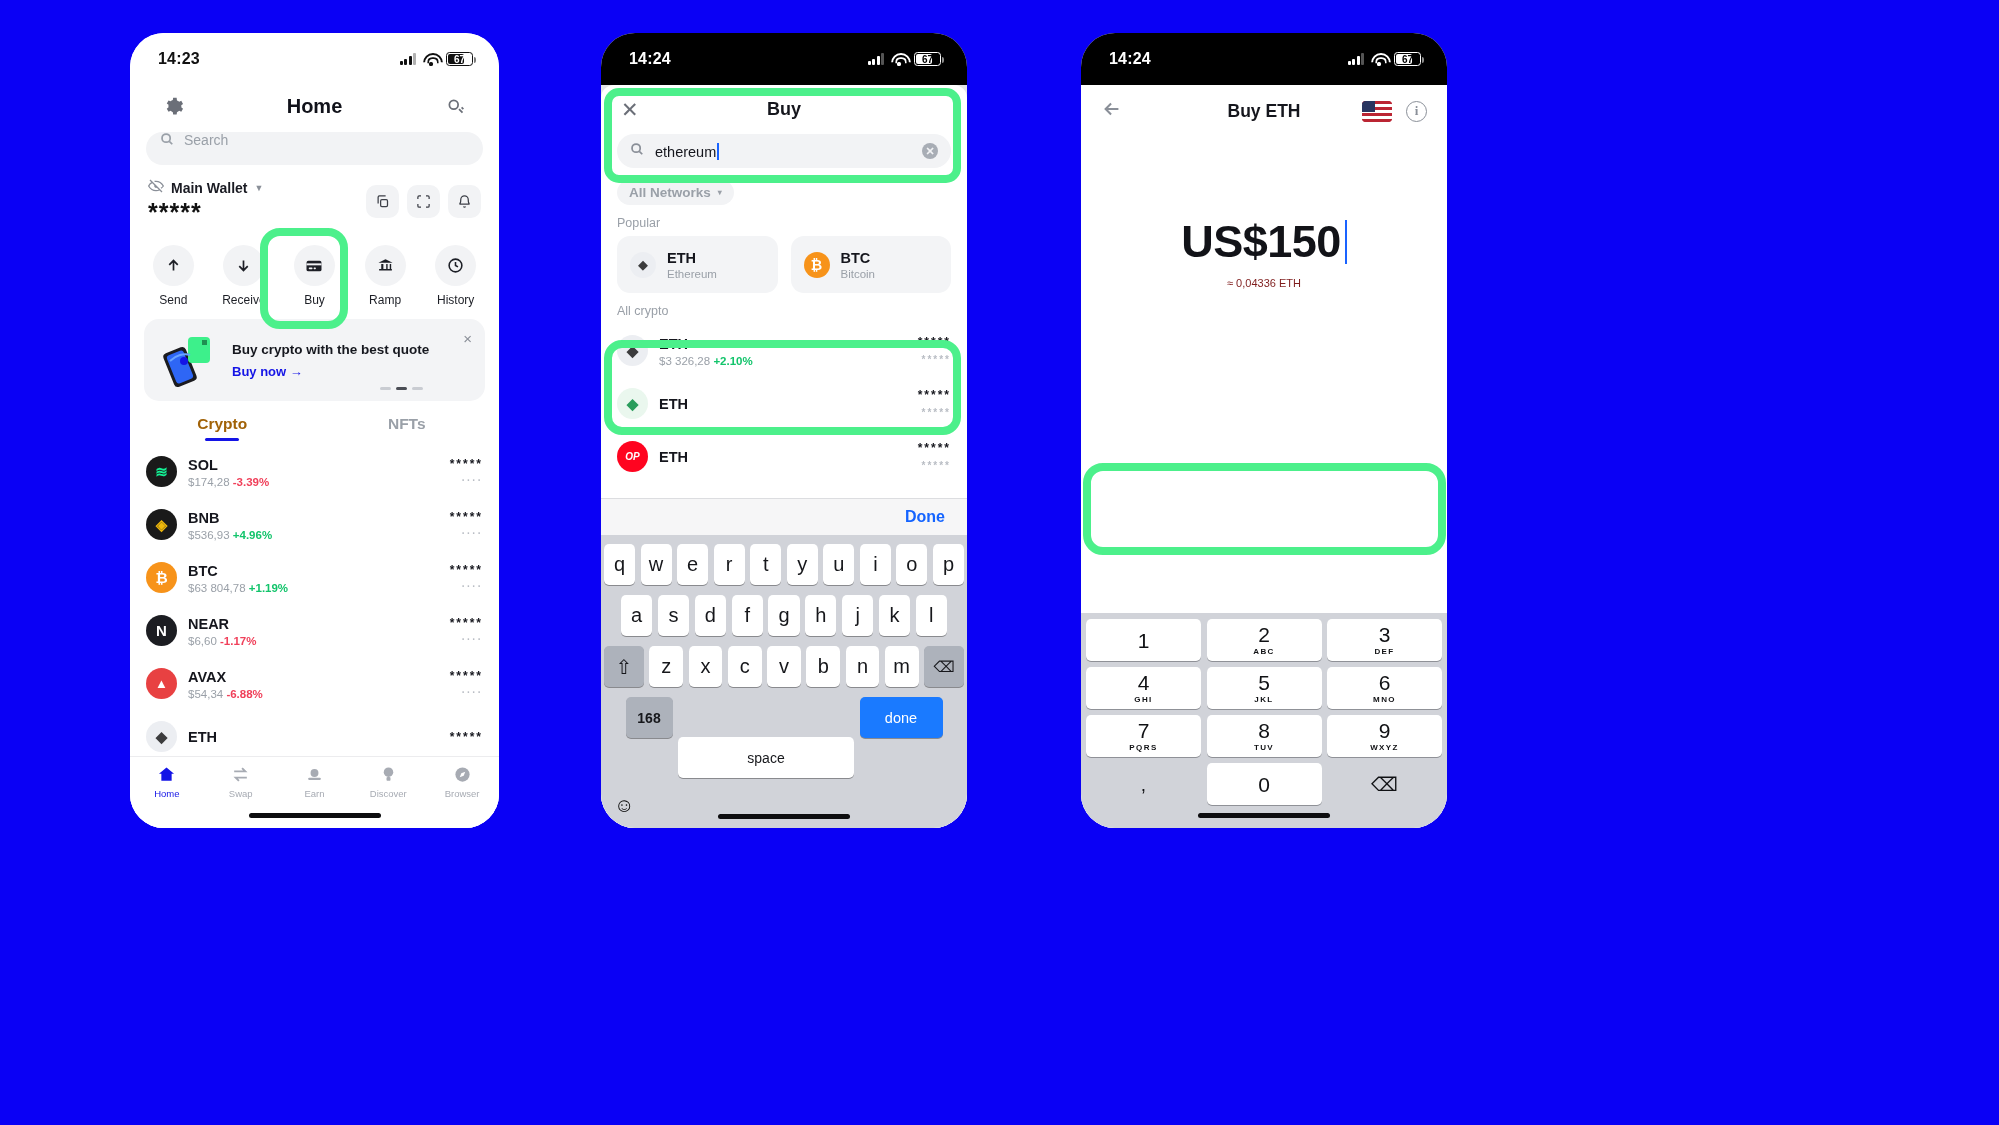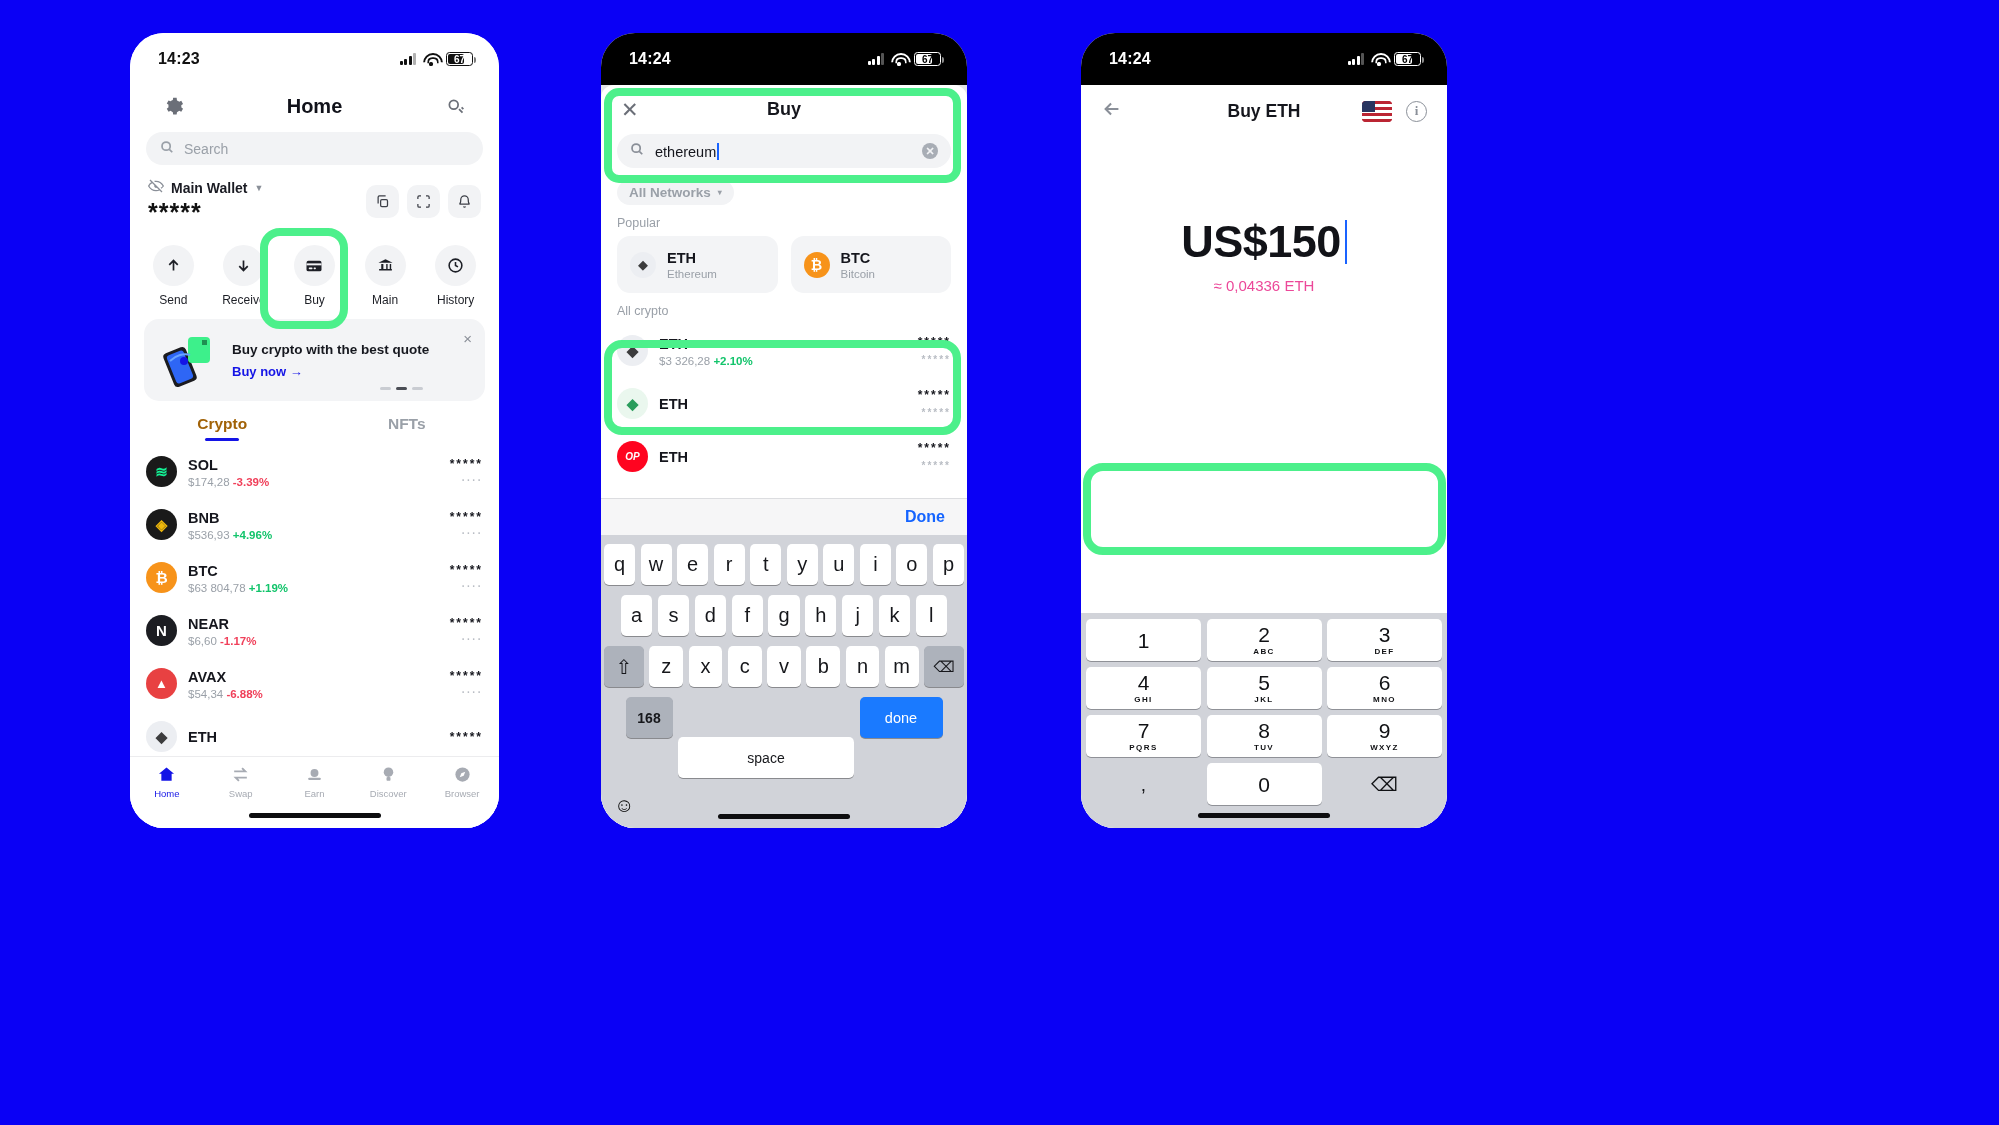--- a/index.html
+++ b/index.html
@@ -63,21 +63,21 @@
 
   .screen { position:relative; background:#fff; height: calc(100% - 52px); }
 
   
   .p1-topbar { display:flex; align-items:center; justify-content:space-between;
      padding: 8px 30px 10px 30px; }
   .p1-title { font-size: 20px; font-weight: bold; color:#11121a; }
   .icon-btn { width:26px;height:26px; display:flex;align-items:center;justify-content:center;
      color:#6b6f78; }
   .search-bar { margin: 3px 16px 0 16px; height: 33px; border-radius: 17px;
-     background:#f2f3f5; display:flex; align-items:center; gap:10px; padding: 0 14px;
+     background:#f2f3f5; display:flex; gap:10px; padding: 0 14px;
      color:#9aa0a8; font-size:14px; }
   .wallet-row { display:flex; align-items:center; justify-content:space-between;
      padding: 13px 18px 0 18px; }
   .wallet-left { display:flex; flex-direction:column; }
   .wallet-name { display:flex; align-items:center; gap:7px; font-size:14px;
      font-weight:bold; color:#1a1b23; }
   .wallet-balance { font-size:25px; font-weight:bold; letter-spacing:1px; color:#111;
      line-height: 1.05; margin-top: 2px; }
   .wallet-actions { display:flex; gap:8px; }
   .sq-btn { width:33px;height:33px;border-radius:10px;background:#f2f3f5;
@@ -176,21 +176,21 @@
      background: repeating-linear-gradient(#bb2533 0 3px, #fff 3px 6px); }
   .flag .canton { position:absolute; left:0; top:0; width:13px; height:11px; background:#2a3560; }
   .infoic { width:21px;height:21px;border-radius:50%; border:1.8px solid #8a8f98;
      color:#8a8f98; font-size:13px; display:flex;align-items:center;justify-content:center;
      font-weight:bold; font-family:"Liberation Serif", serif; }
   .amount-wrap { text-align:center; margin-top: 92px; }
   .amount { font-size:45px; font-weight:bold; color:#121318; letter-spacing:-.5px;
      display:inline-block; position:relative; }
   .amount .cursor { display:inline-block; width:2px; height:44px; background:#1a63ff;
      vertical-align:-7px; margin-left:4px; }
-  .approx { font-size:15px; color:#ec4899; margin-top:9px; }
+  .approx { font-size:11px; color:#7f1d1d; margin-top:9px; }
   .paycard { position:absolute; left:14px; right:14px; bottom:128px; background:#f3f4f6;
      border-radius:14px; height:52px; display:flex; align-items:center; padding: 0 13px; }
   .paylogos { display:flex; flex-direction:column; gap:3px; }
   .visa { width:21px;height:13px;border-radius:2.5px;background:#2a4a9e; color:#fff;
      font-size:7px; font-weight:bold; display:flex;align-items:center;justify-content:center;
      font-style:italic; }
   .mc { width:21px;height:13px;border-radius:2.5px;background:#fff;
      display:flex;align-items:center;justify-content:center; position:relative; }
   .mc i { width:8px;height:8px;border-radius:50%;display:block; }
   .mc i:first-child { background:#e8271e; }
@@ -335,21 +335,21 @@
               </svg>
           </span>
           <span class="lbl">Buy</span>
         </div>
         <div class="quick">
           <span class="circ">
             <svg width="17" height="17" viewBox="0 0 24 24" fill="currentColor">
                 <path d="M12 3L2 8h20L12 3zM4 10v7H3v2h18v-2h-1v-7h-2v7h-3v-7h-2v7H9v-7H6v7H4z"></path>
               </svg>
           </span>
-          <span class="lbl">Main</span>
+          <span class="lbl">Ramp</span>
         </div>
         <div class="quick">
           <span class="circ">
             <svg width="17" height="17" viewBox="0 0 24 24" fill="none" stroke="currentColor" stroke-width="2.2">
                 <circle cx="12" cy="12" r="9"></circle>
                 <path d="M12 7v5l3.5 2"></path>
               </svg>
           </span>
           <span class="lbl">History</span>
         </div>

